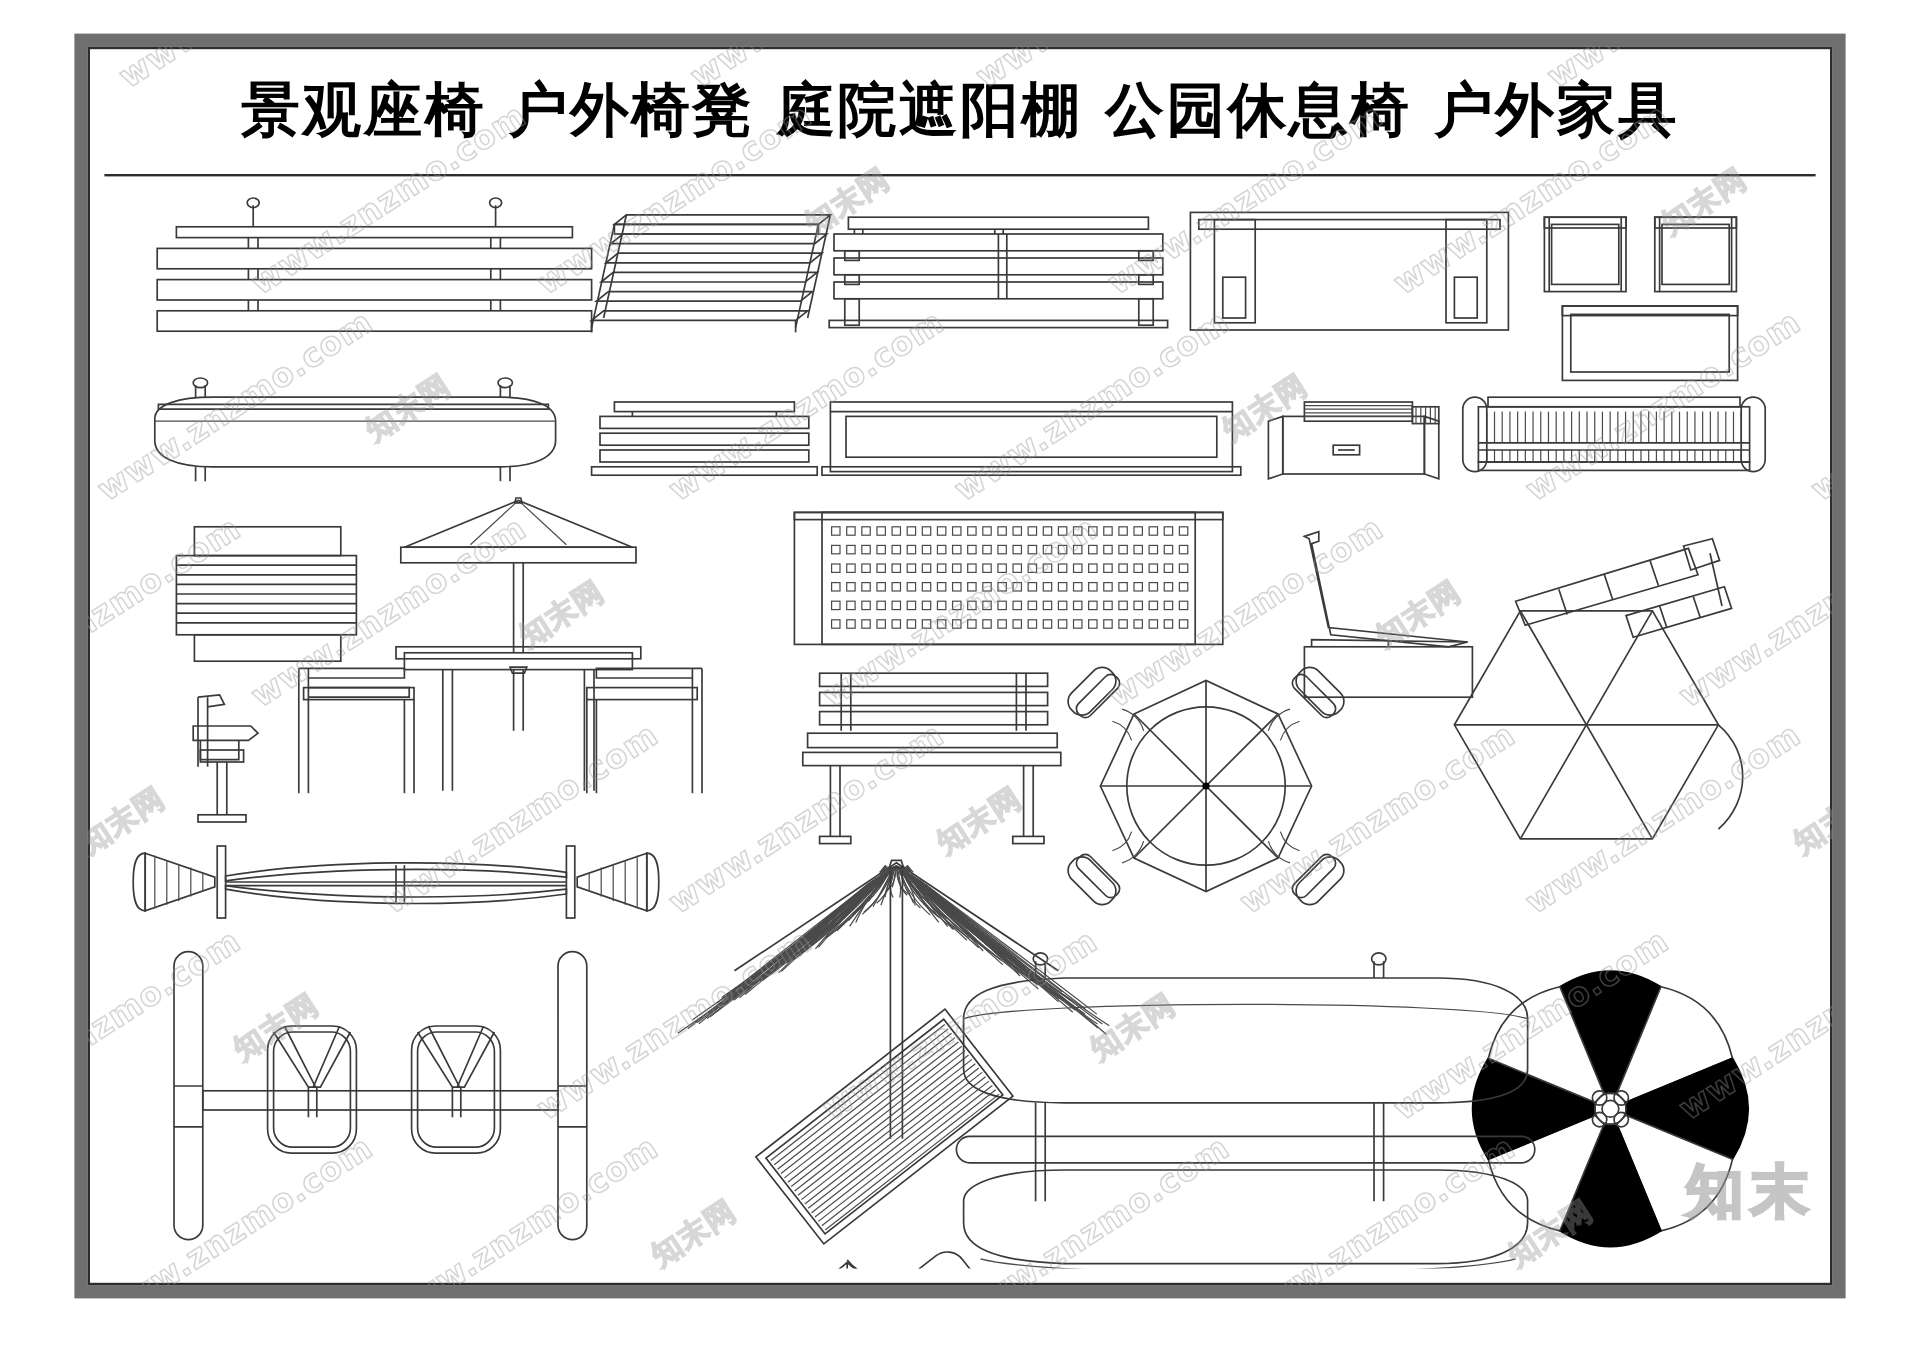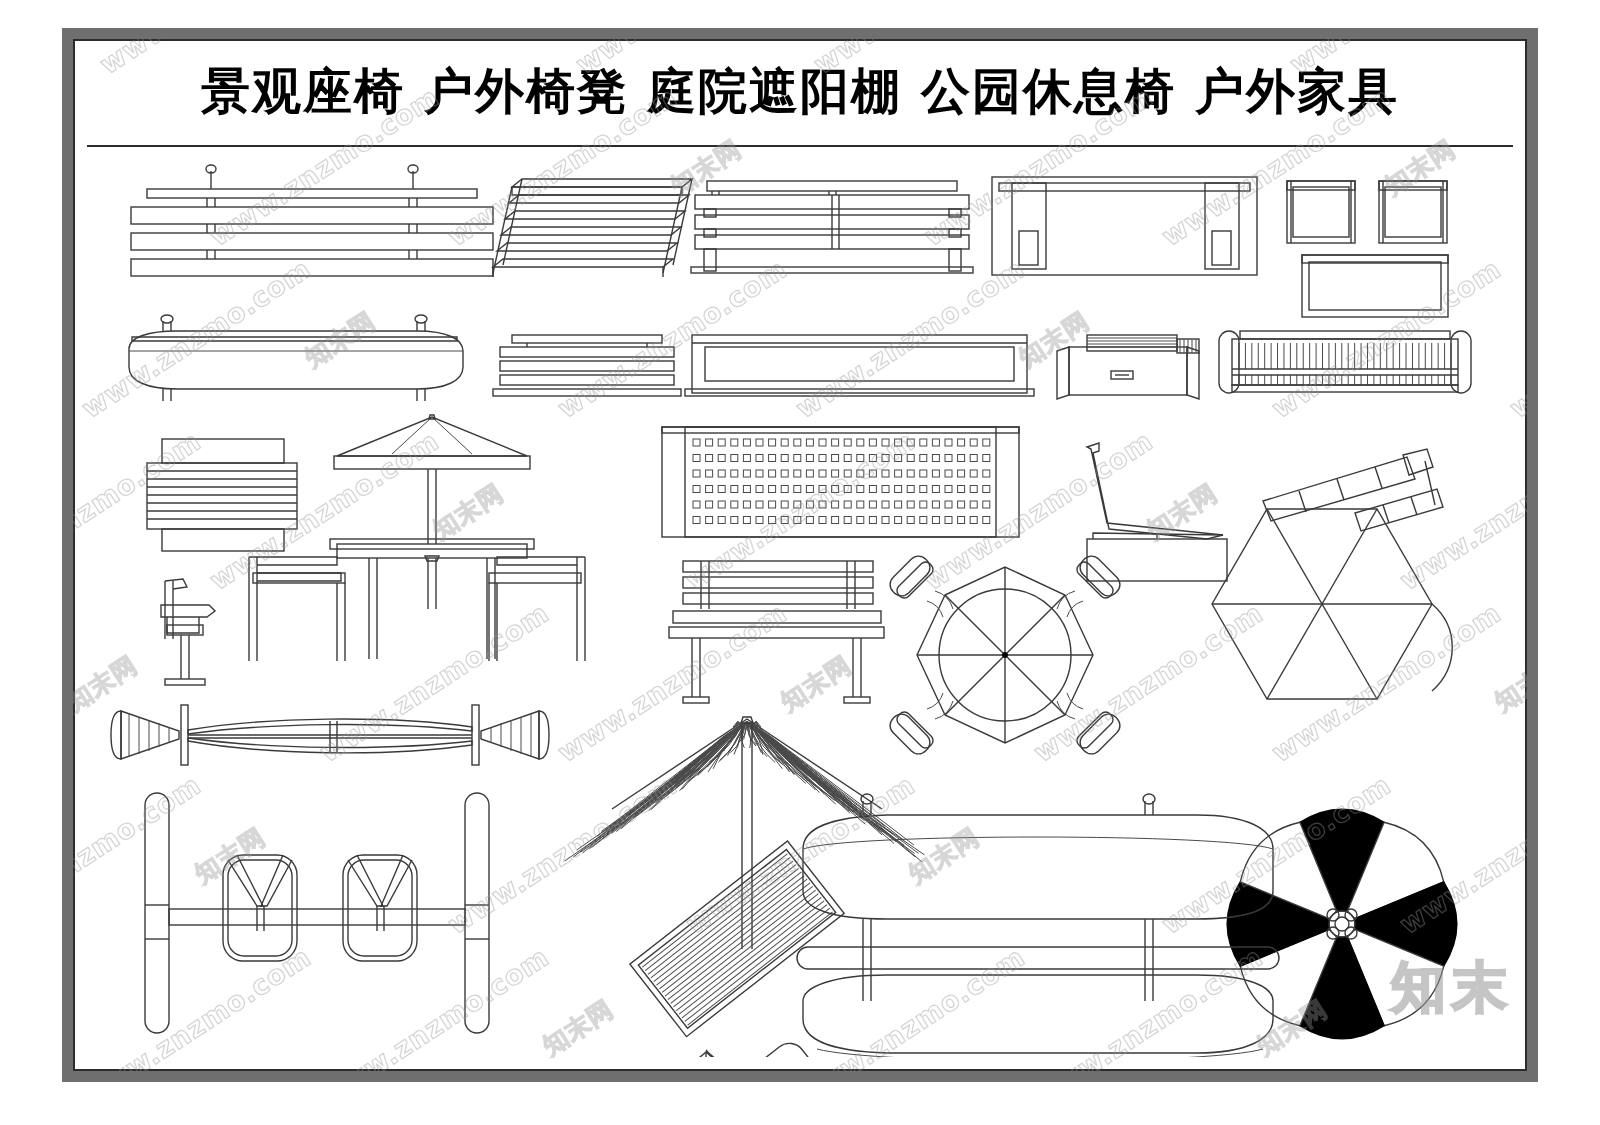--- a/index.html
+++ b/index.html
@@ -55,21 +55,21 @@
     transform:rotate(-33deg);
     white-space:nowrap;
     font-size:27px;
     letter-spacing:1px;
   }
   .wm.cn{ font-size:25px; -webkit-text-stroke:1.2px rgba(150,150,150,0.38); }
 
   
   .brand{
     position:absolute; right:14px; bottom:46px; z-index:20;
-    font-size:55px; font-weight:700;
+    font-size:48px; font-weight:700;
     color:transparent; -webkit-text-stroke:2.5px rgba(150,150,150,0.55);
     letter-spacing:6px;
     font-family:Liberation Mono, monospace;
     margin-top:33px;
   }
   .doc-id{
     position:absolute; right:16px; bottom:6px; z-index:20;
     font-size:34px; font-weight:700; letter-spacing:1px;
     color:transparent; -webkit-text-stroke:1.6px rgba(150,150,150,0.75);
     font-family:"DejaVu Sans","Liberation Sans",sans-serif;

